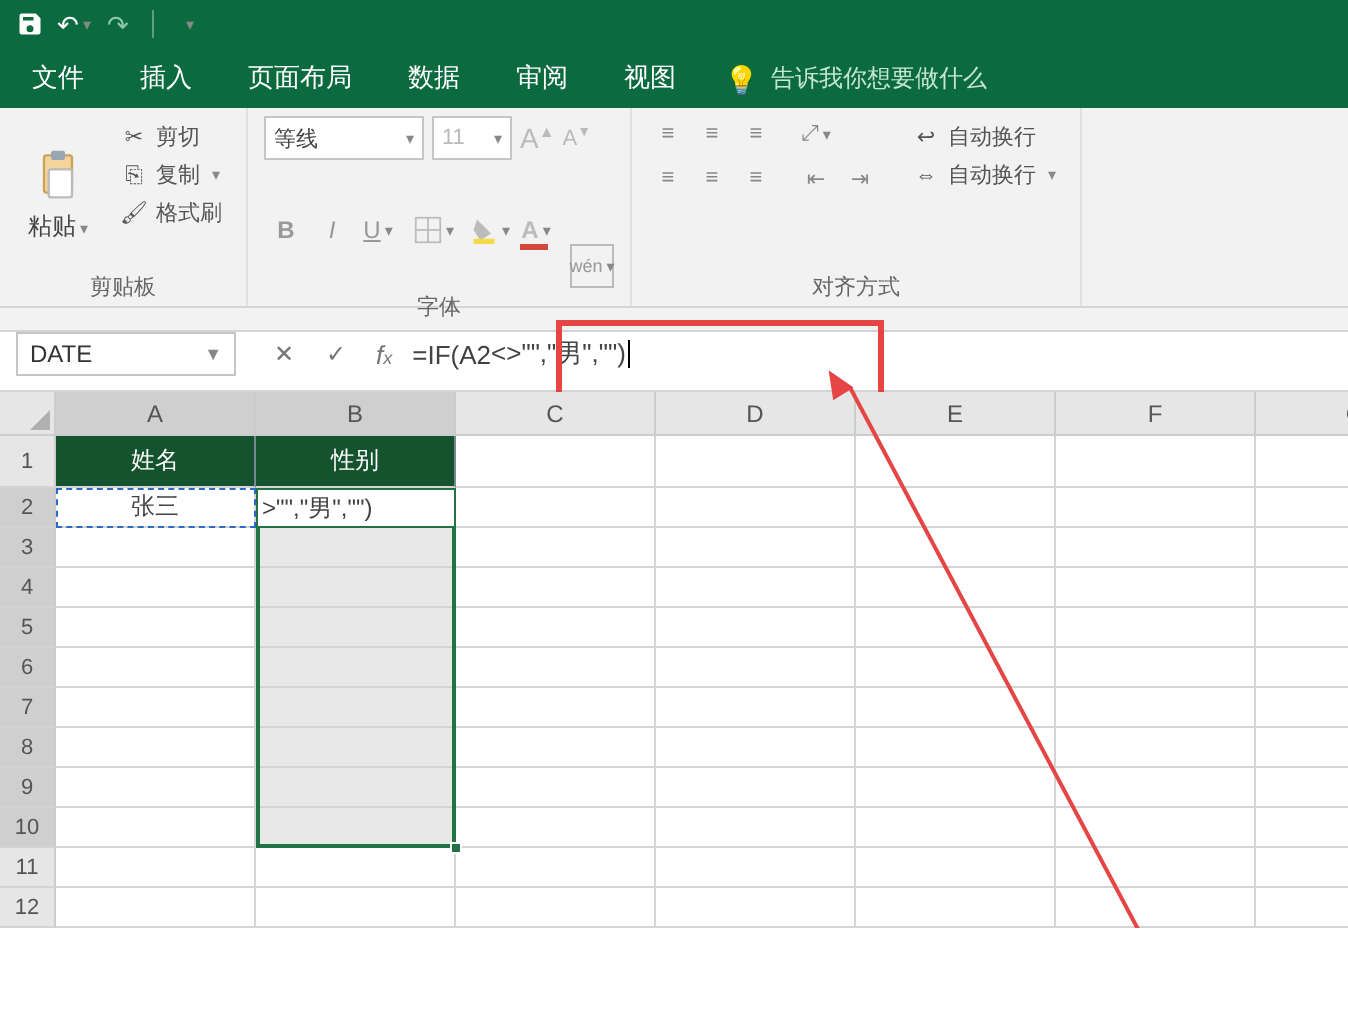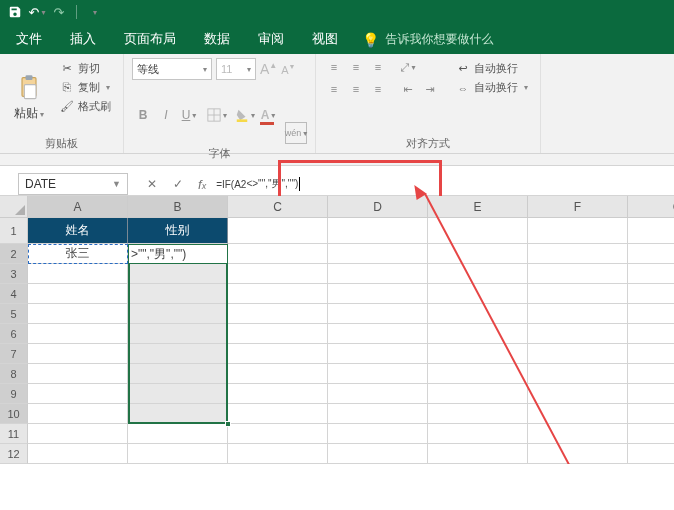--- a/index.html
+++ b/index.html
@@ -29,42 +29,42 @@
   
   .font-top { display: flex; gap: 4px; align-items: center; margin-bottom: 6px; }
   .font-name { width: 80px; height: 22px; border: 1px solid #c5c5c5; background: #fff; padding: 0 4px; font-size: 11px; color: #444; display: flex; align-items: center; justify-content: space-between; }
   .font-size { width: 40px; height: 22px; border: 1px solid #c5c5c5; background: #fff; padding: 0 4px; font-size: 11px; display: flex; align-items: center; justify-content: space-between; }
   .font-bot { display: flex; gap: 1px; align-items: center; }
   .font-bot .fbtn { width: 22px; height: 22px; display: flex; align-items: center; justify-content: center; font-size: 12px; color: #999; }
   
   .align-top { display: flex; gap: 2px; margin-bottom: 4px; }
   .abtn { width: 20px; height: 18px; display: flex; align-items: center; justify-content: center; color: #888; font-size: 11px; }
   
-  .fx-row { height: 30px; border-bottom: 1px solid #d4d4d4; display: flex; align-items: flex-end; background: #fff; position: relative; padding-left: 10px; }
+  .fx-row { height: 30px; border-bottom: 1px solid #d4d4d4; display: flex; align-items: flex-start; background: #fff; position: relative; }
   .name-box { width: 110px; height: 22px; margin-left: 8px; border: 1px solid #c5c5c5; padding: 0 6px; display: flex; align-items: center; justify-content: space-between; font-size: 12px; color: #333; }
   .fx-sep { width: 12px; }
   .fx-btns { display: flex; gap: 2px; align-items: center; }
   .fx-btn { width: 24px; height: 22px; display: flex; align-items: center; justify-content: center; color: #777; font-size: 12px; }
   .fx-label { font-style: italic; color: #777; font-size: 13px; padding: 0 6px; }
-  .fx-input { flex: 1; height: 22px; padding: 0 4px; font-size: 10px; display: flex; align-items: center; }
+  .fx-input { flex: 1; height: 22px; padding: 0 4px; font-size: 13px; display: flex; align-items: center; }
   .fx-input .p-ref { color: #404040; }
   .red-box { position: absolute; border: 3px solid #e64545; pointer-events: none; }
   .arrow-line { position: absolute; width: 2px; background: #e64545; transform-origin: top left; pointer-events: none; }
   .arrow-head { position: absolute; width: 0; height: 0; border-left: 6px solid transparent; border-right: 6px solid transparent; border-bottom: 14px solid #e64545; transform-origin: center; pointer-events: none; }
   
   .sheet-wrap { position: relative; }
   .sheet { display: grid; grid-template-columns: 28px repeat(7, 100px); }
   .corner { background: #e6e6e6; border-right: 1px solid #ccc; border-bottom: 1px solid #ccc; height: 22px; position: relative; }
   .corner::after { content: ""; position: absolute; right: 2px; bottom: 2px; border-style: solid; border-width: 0 0 10px 10px; border-color: transparent transparent #b0b0b0 transparent; }
   .colh { background: #e6e6e6; border-right: 1px solid #ccc; border-bottom: 1px solid #ccc; height: 22px; display: flex; align-items: center; justify-content: center; font-size: 12px; color: #555; }
   .colh.sel { background: #cfcfcf; }
   .rowh { background: #e6e6e6; border-right: 1px solid #ccc; border-bottom: 1px solid #d4d4d4; display: flex; align-items: center; justify-content: center; font-size: 11px; color: #555; }
   .rowh.sel { background: #cfcfcf; }
   .cell { border-right: 1px solid #d4d4d4; border-bottom: 1px solid #d4d4d4; height: 20px; font-size: 12px; padding: 0 4px; display: flex; align-items: center; background: #fff; position: relative; overflow: visible; white-space: nowrap; }
-  .cell.hdr { background: #0c4a6e; color: #fff; justify-content: center; height: 26px; border-right: 1px solid #7a8894; }
+  .cell.hdr { background: #14532d; color: #fff; justify-content: center; height: 26px; border-right: 1px solid #7a8894; }
   .cell.edit { border: 1px solid #217346; background: #fff; z-index: 2; }
   .cell.sel-range { background: #e8e8e8; }
   .cell.name-cell { justify-content: center; }
   
   .sel-outline { position: absolute; border: 2px solid #217346; pointer-events: none; }
   .sel-handle { position: absolute; width: 6px; height: 6px; background: #217346; border: 1px solid #fff; pointer-events: none; }
   .dash-outline { position: absolute; border: 1px dashed #666; pointer-events: none; }
 </style>
 </head>
 <body>

